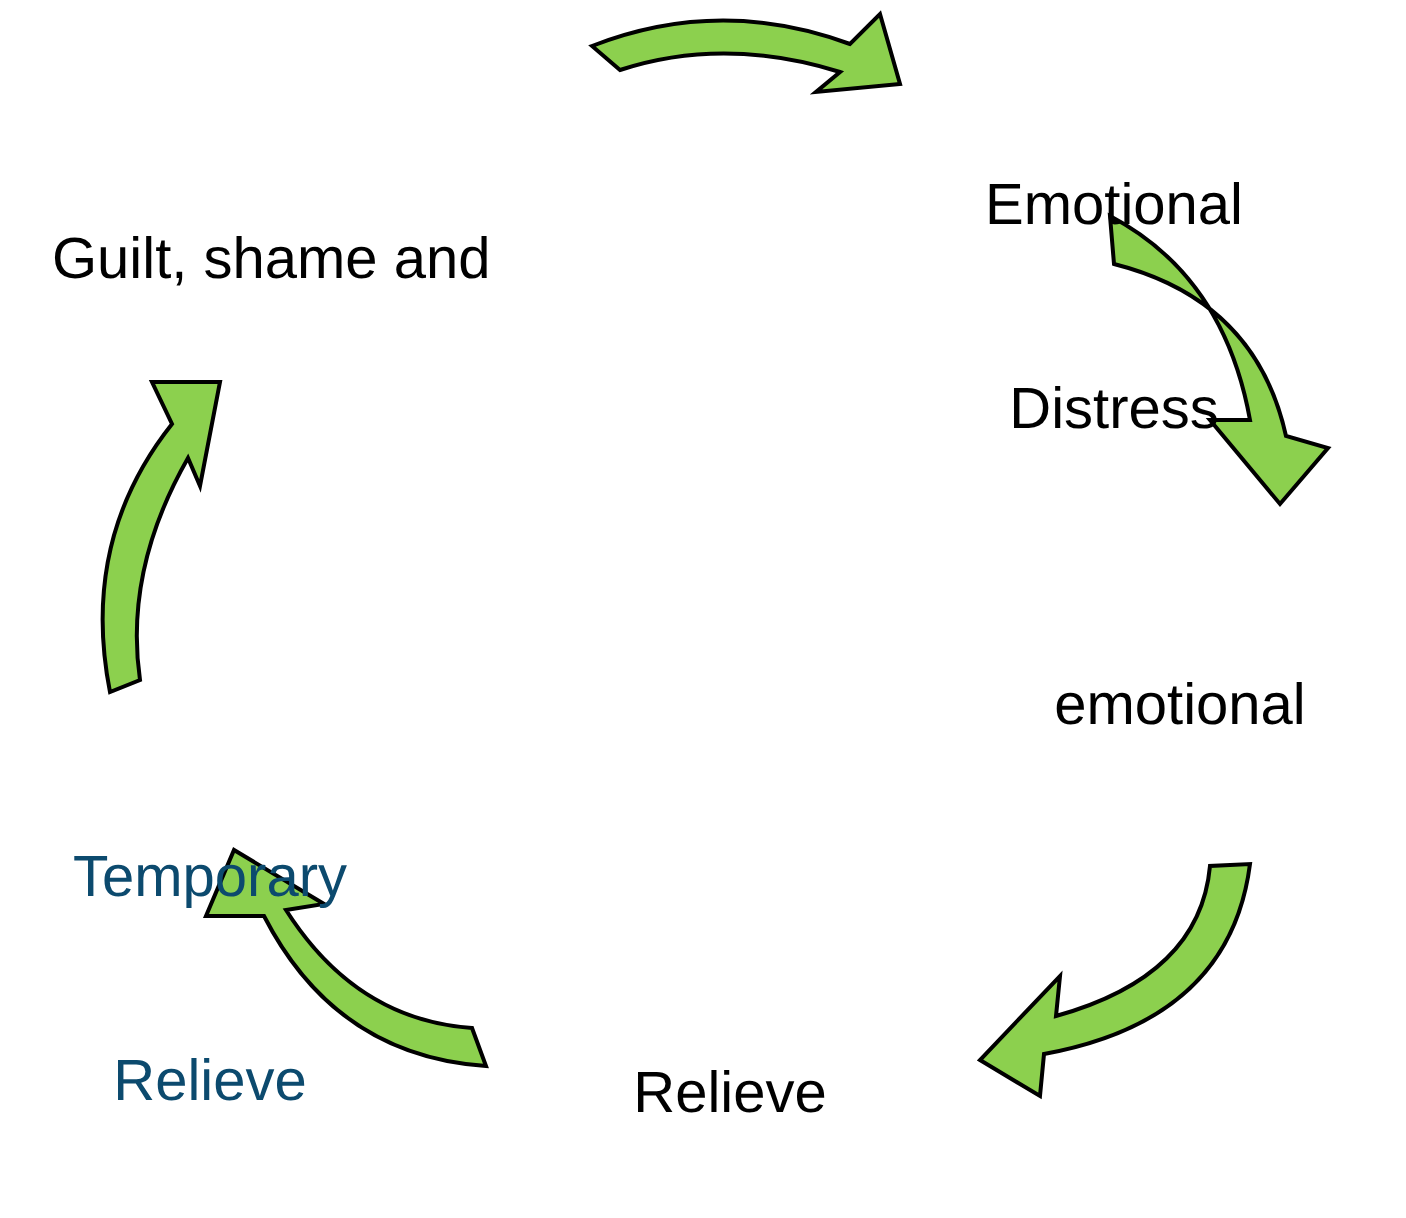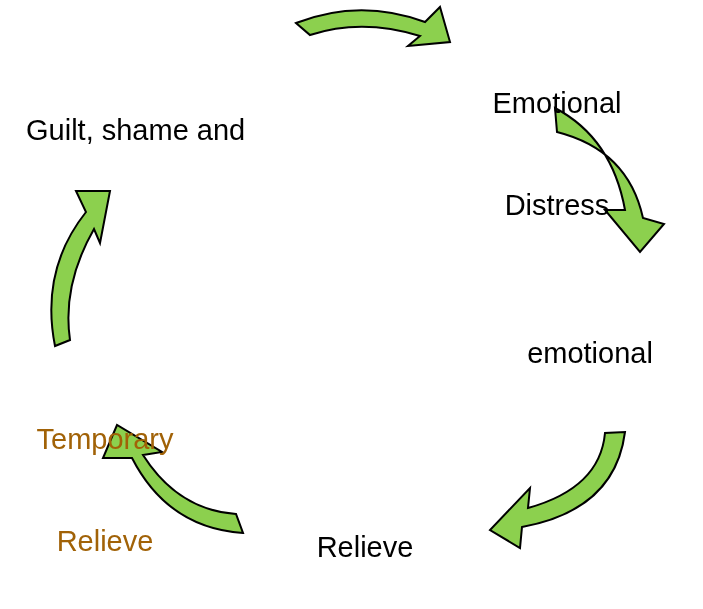--- a/index.html
+++ b/index.html
@@ -98,20 +98,20 @@
   
 </div>
 
 <div class="label" id="lbl-relieve" style="color: rgb(0, 0, 0);">
   <span>Relieve</span>
   
   
   
 </div>
 
-<div class="label" id="lbl-temporary" style="color: #a16207;">
+<div class="label" id="lbl-temporary" style="color: #0c4a6e;">
   <span>Temporary</span>
   <span>Relieve</span>
 </div>
 
 <div class="label" id="lbl-guilt" style="color: rgb(0, 0, 0);">
   <span>Guilt, shame and</span>
 </div>
 
 </body></html>

